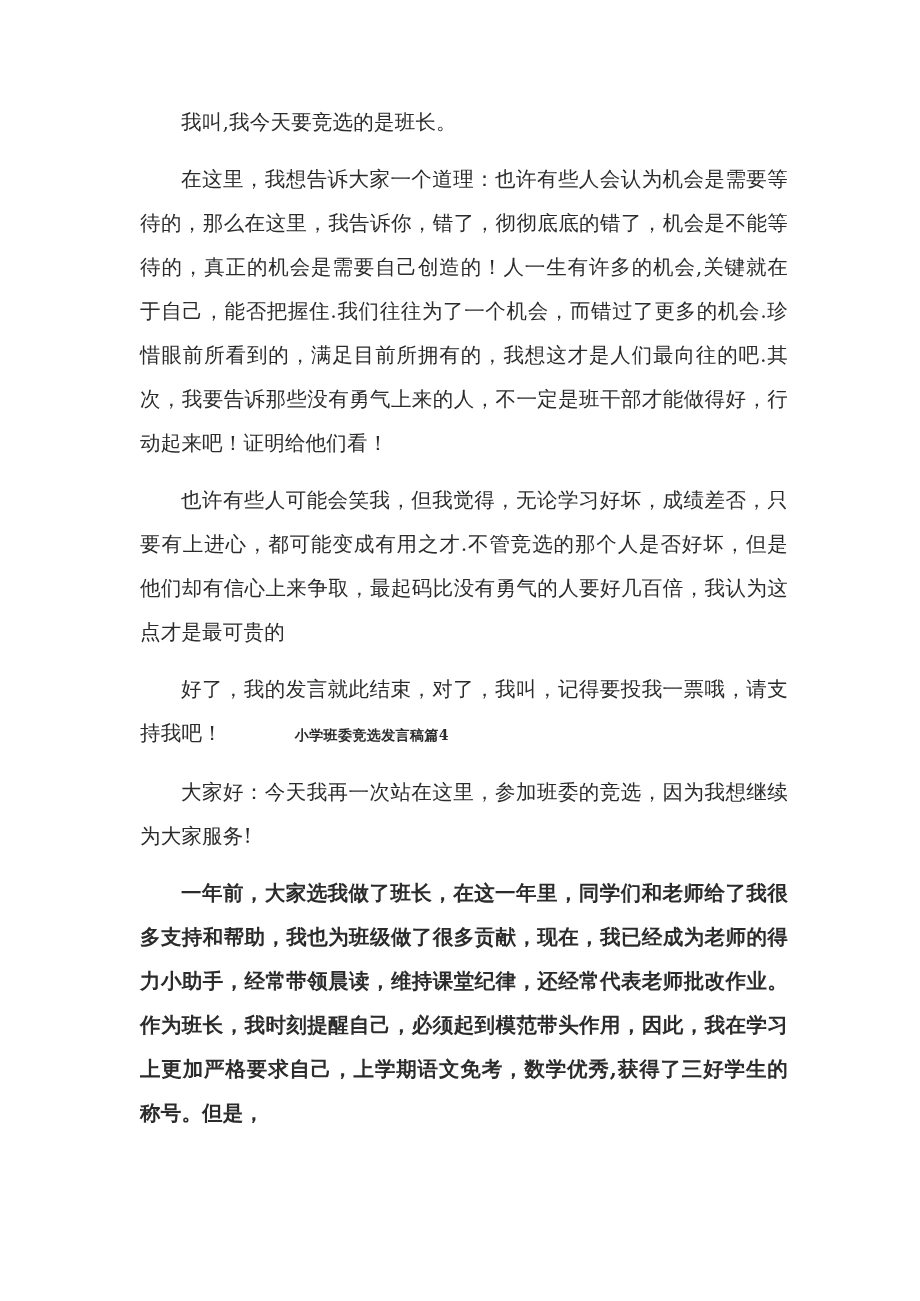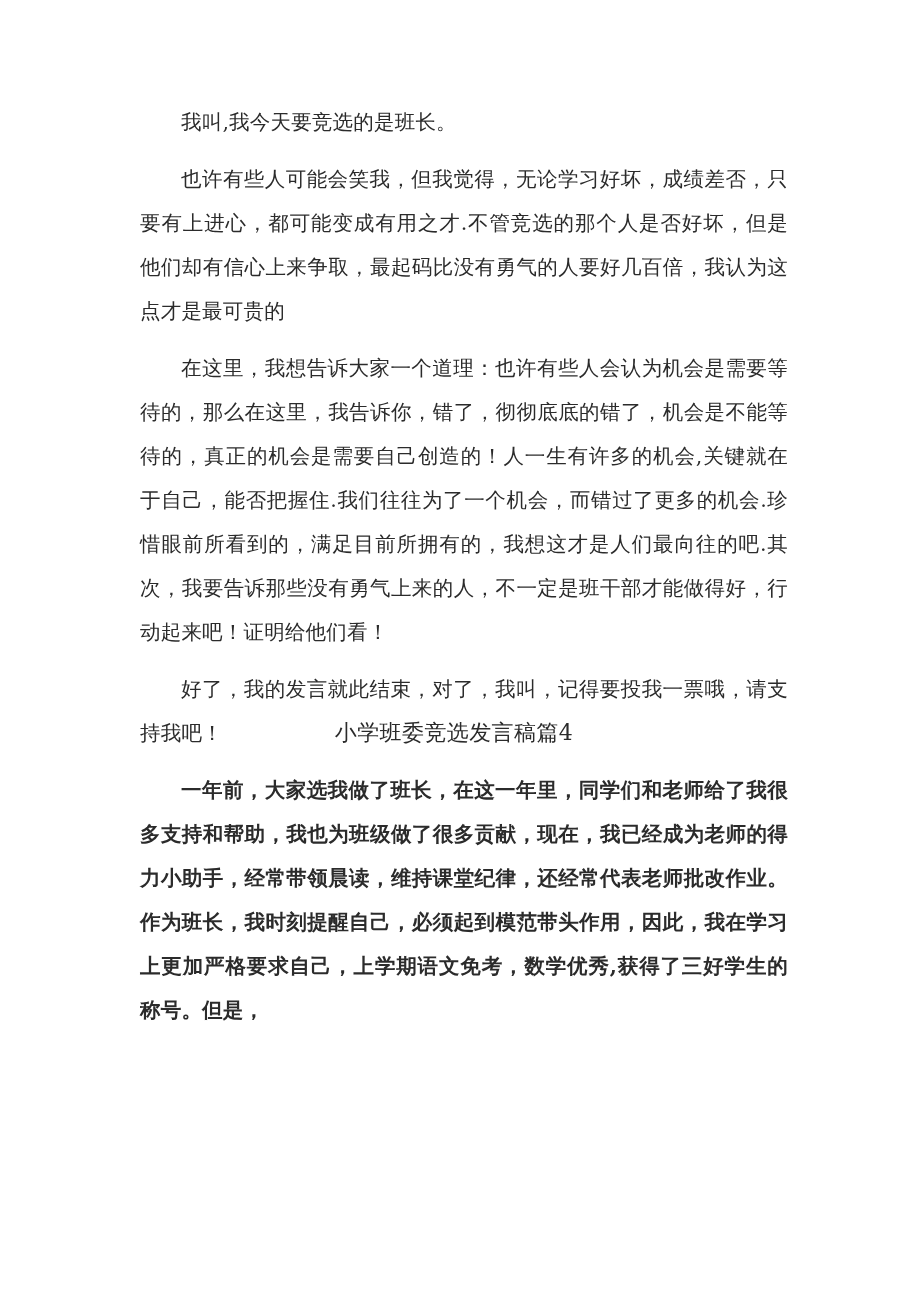--- a/index.html
+++ b/index.html
@@ -37,36 +37,38 @@
     letter-spacing: 0.2px;
     font-family: "DejaVu Serif", "Liberation Serif", serif;
     font-weight: 400;
     -webkit-font-smoothing: antialiased;
   }
   .para.indent {
     text-indent: 2em;
   }
   
   .para .section-title {
-    font-size: 22px;
+    font-size: 14px;
     letter-spacing: 0.4px;
     white-space: pre;
+    font-weight: bold;
   }
 </style>
 </head>
 <body style="background: rgb(255, 255, 255);">
 
 <div class="page">
   <div class="doc-body">
 
     <p class="para indent" style="color: rgb(43, 43, 43);">我叫,我今天要竞选的是班长。</p>
 
+    <p class="para indent" style="color: rgb(43, 43, 43);">在这里，我想告诉大家一个道理：也许有些人会认为机会是需要等待的，那么在这里，我告诉你，错了，彻彻底底的错了，机会是不能等待的，真正的机会是需要自己创造的！人一生有许多的机会,关键就在于自己，能否把握住.我们往往为了一个机会，而错过了更多的机会.珍惜眼前所看到的，满足目前所拥有的，我想这才是人们最向往的吧.其次，我要告诉那些没有勇气上来的人，不一定是班干部才能做得好，行动起来吧！证明给他们看！</p>
+
     <p class="para indent" style="color: rgb(43, 43, 43);">也许有些人可能会笑我，但我觉得，无论学习好坏，成绩差否，只要有上进心，都可能变成有用之才.不管竞选的那个人是否好坏，但是他们却有信心上来争取，最起码比没有勇气的人要好几百倍，我认为这点才是最可贵的</p>
-
-    <p class="para indent" style="color: rgb(43, 43, 43);">在这里，我想告诉大家一个道理：也许有些人会认为机会是需要等待的，那么在这里，我告诉你，错了，彻彻底底的错了，机会是不能等待的，真正的机会是需要自己创造的！人一生有许多的机会,关键就在于自己，能否把握住.我们往往为了一个机会，而错过了更多的机会.珍惜眼前所看到的，满足目前所拥有的，我想这才是人们最向往的吧.其次，我要告诉那些没有勇气上来的人，不一定是班干部才能做得好，行动起来吧！证明给他们看！</p>
 
     <p class="para indent" style="color: rgb(43, 43, 43);"><span>好了，我的发言就此结束，对了，我叫，记得要投我一票哦，请支持我吧！</span><span class="section-title">　　　　　小学班委竞选发言稿篇4</span></p>
 
+    <p class="para indent" style="color: rgb(43, 43, 43);">大家好：今天我再一次站在这里，参加班委的竞选，因为我想继续为大家服务!</p>
 
     <p class="para indent" style="color: rgb(43, 43, 43); font-weight: bold;">一年前，大家选我做了班长，在这一年里，同学们和老师给了我很多支持和帮助，我也为班级做了很多贡献，现在，我已经成为老师的得力小助手，经常带领晨读，维持课堂纪律，还经常代表老师批改作业。作为班长，我时刻提醒自己，必须起到模范带头作用，因此，我在学习上更加严格要求自己，上学期语文免考，数学优秀,获得了三好学生的称号。但是，</p>
 
   </div>
 </div>
 
 </body></html>

